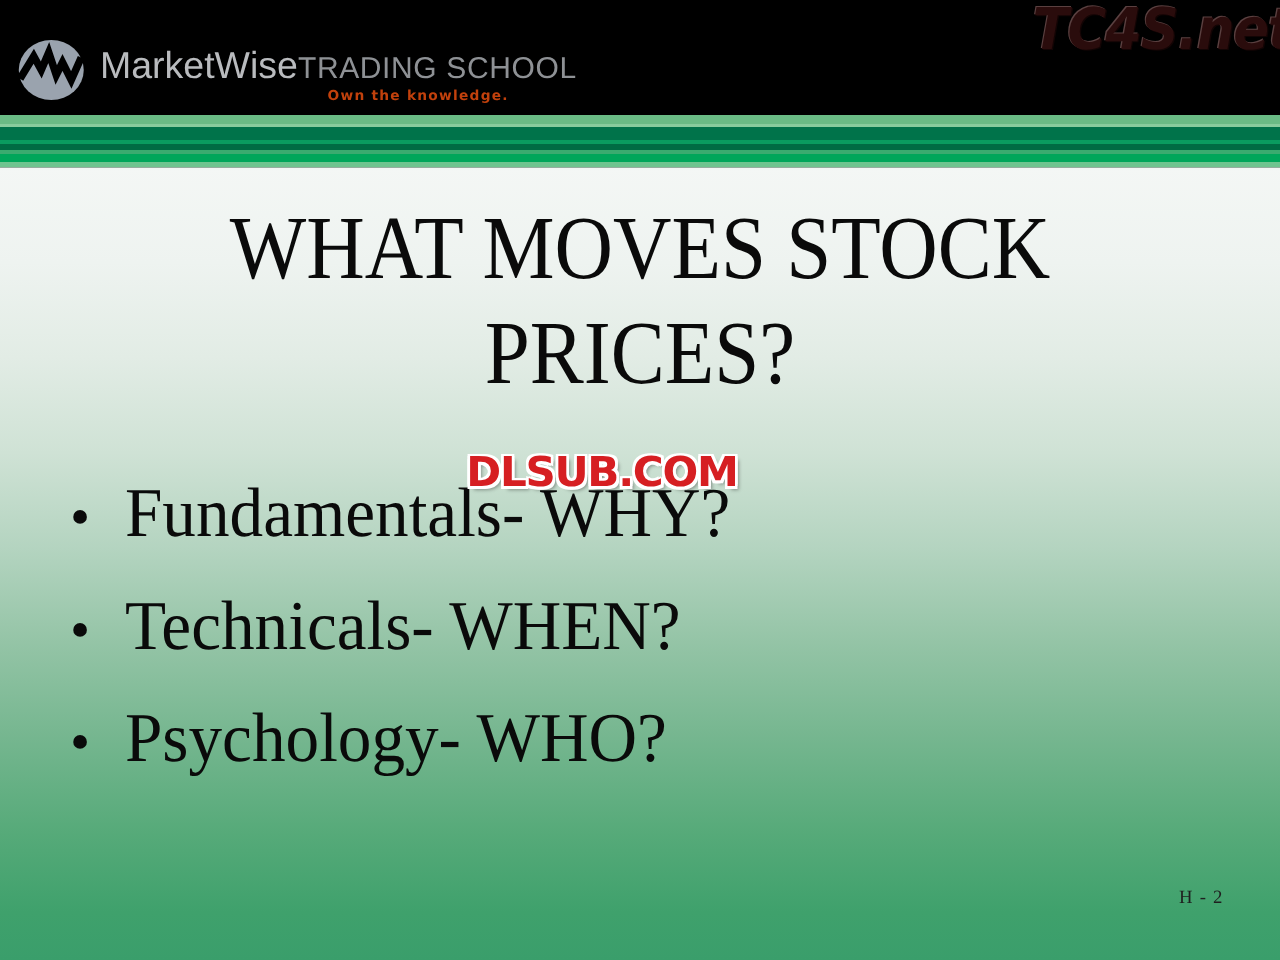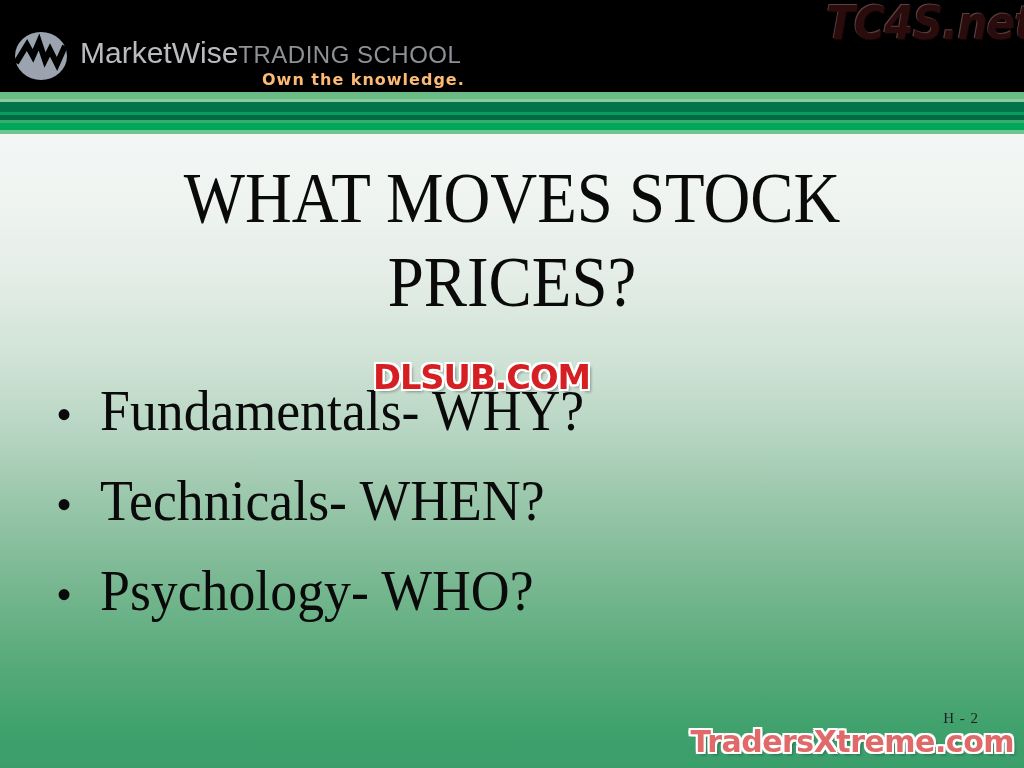--- a/index.html
+++ b/index.html
@@ -55,23 +55,23 @@
   .brand-secondary {
     font-size: 24px;
     color: #8e9195;
     letter-spacing: 0.5px;
   }
   .brand-tagline {
     position: absolute;
     left: 262px;
     top: 70px;
     font-family: "DejaVu Sans", sans-serif;
-    font-size: 16px;
-    font-weight: bold;
-    color: #fdba74;
+    font-size: 11px;
+    font-weight: bold;
+    color: #c2410c;
     letter-spacing: 1px;
     white-space: nowrap;
   }
 
   
   .corner-watermark {
     position: absolute;
     right: -10px;
     top: -4px;
     font-family: "DejaVu Sans", sans-serif;
@@ -279,15 +279,14 @@
     <div class="bullet-item">
       <span class="bullet-dot">•</span>
       <span class="bullet-label">Psychology- WHO?</span>
     </div>
 
   </div>
 
   <div class="dlsub-watermark">DLSUB.COM</div>
 
   <div class="page-number">H - 2</div>
-  <div class="tx-watermark">TradersXtreme.com</div>
 
 </div>
 
 </body></html>

